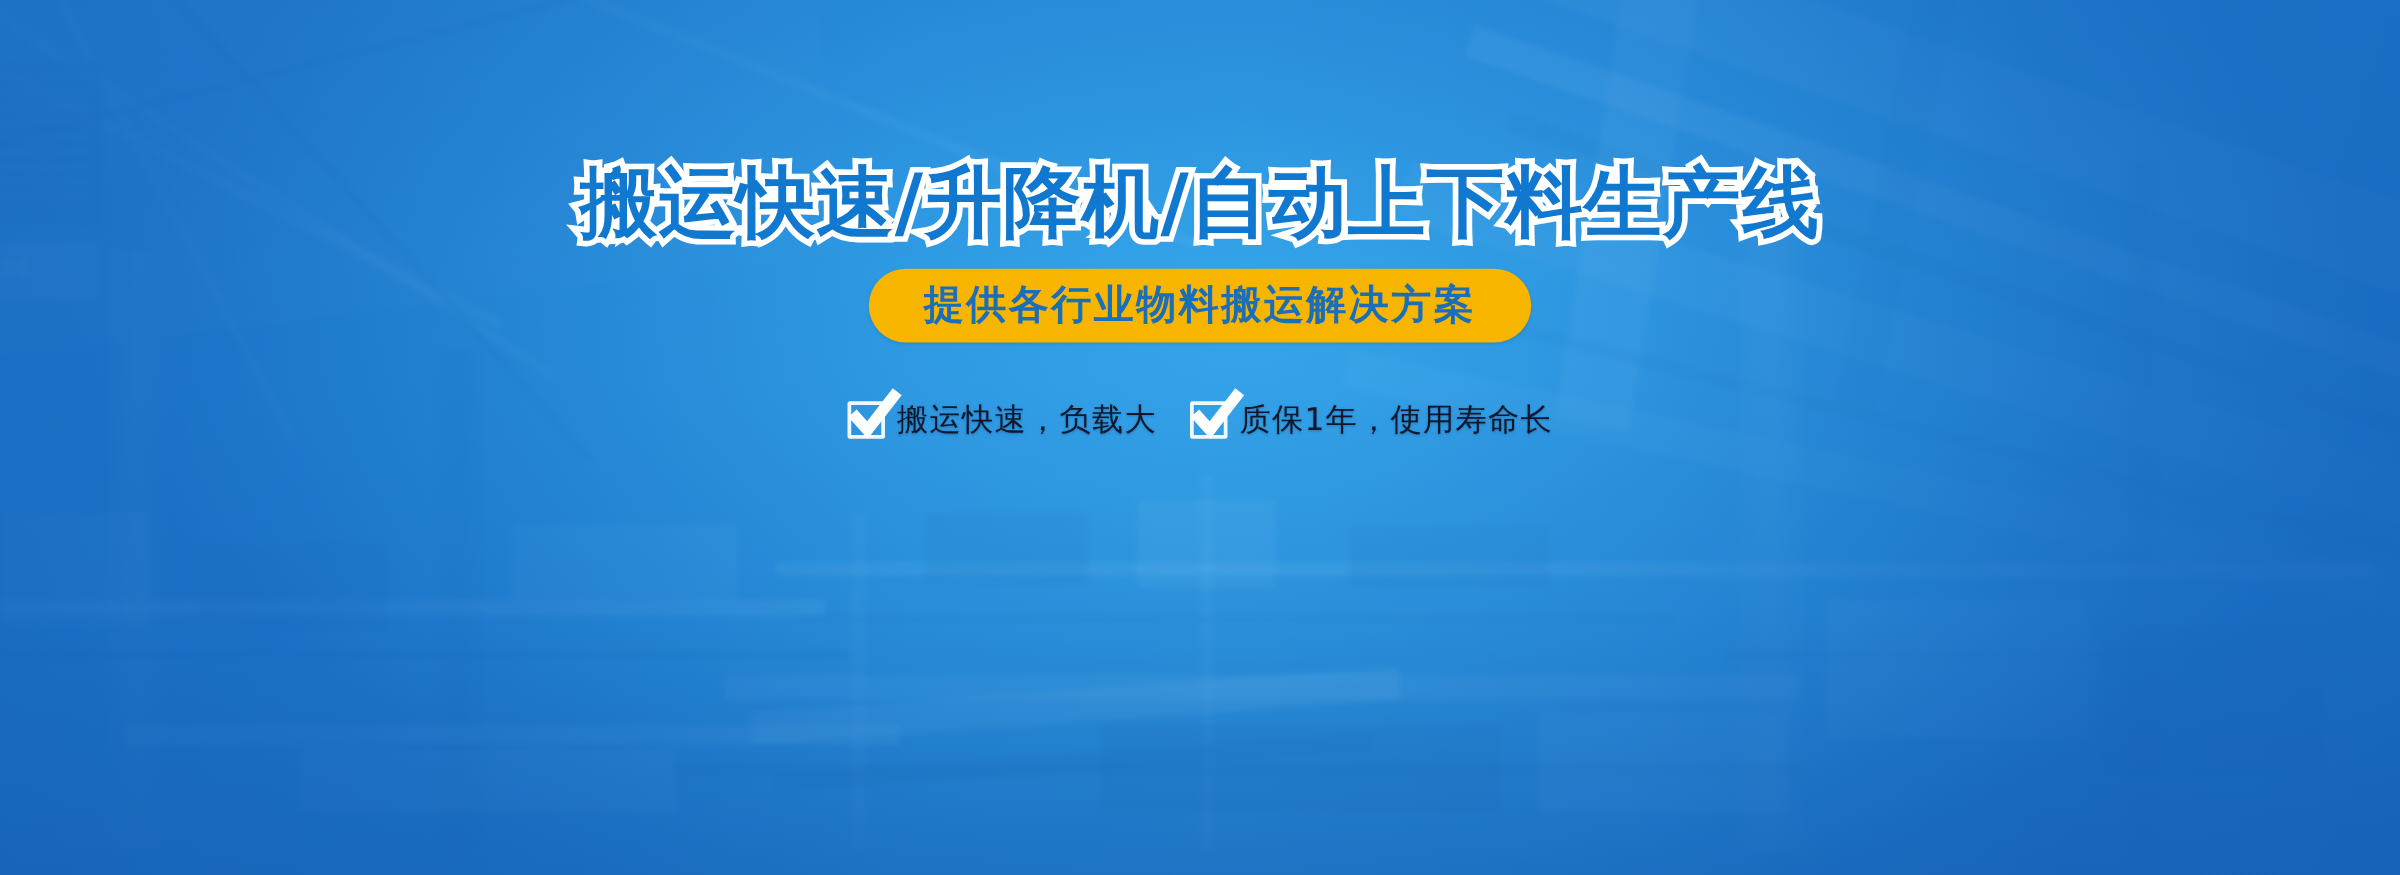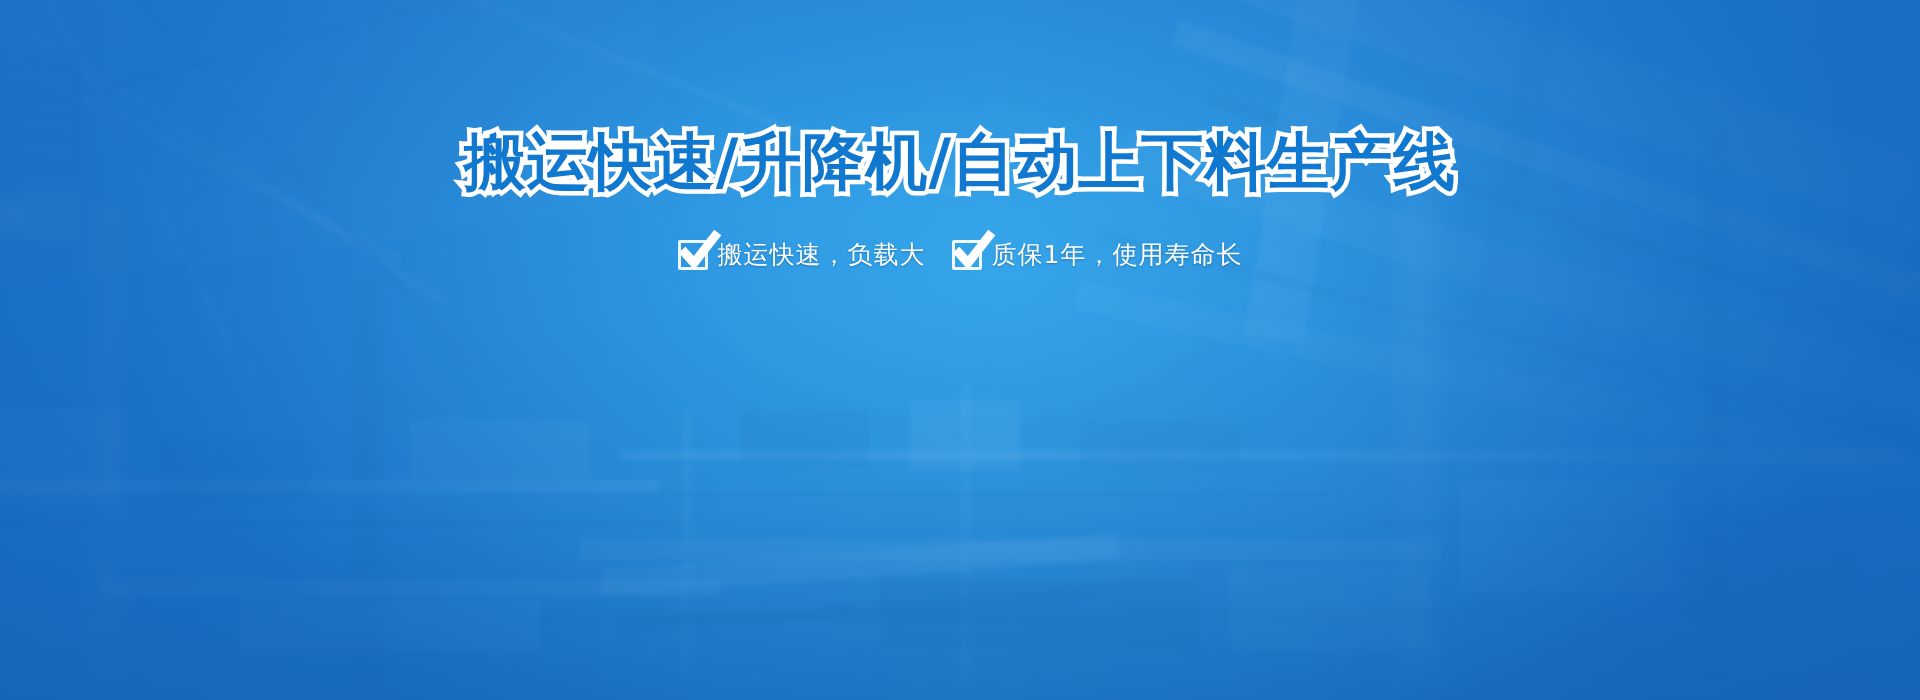--- a/index.html
+++ b/index.html
@@ -190,21 +190,21 @@
   .check .box{
     position:absolute;left:0;top:3px;width:30px;height:30px;
     border:3px solid rgba(255,255,255,0.92);
     border-radius:2px;
   }
   .check svg{position:absolute;left:-1px;top:-5px;width:42px;height:42px;overflow:visible;}
   .feature .txt{
     font-family:"DejaVu Sans","Liberation Sans",sans-serif;
     font-size:25px;
     font-weight:400;
-    color:#ffffff;
+    color:#0f172a;
     letter-spacing:1px;
     text-shadow:0 1px 2px rgba(8,50,100,0.35);
   }
 </style>
 </head>
 <body>
 
 <div class="banner">
 
   <div class="photo">
@@ -281,20 +281,21 @@
     </div>
 
     <div class="tint"></div>
     <div class="tint2"></div>
   </div>
 
   <div class="content">
 
     <div class="headline">搬运快速/升降机/自动上下料生产线</div>
 
+    <div class="pill">提供各行业物料搬运解决方案</div>
 
     <div class="features">
 
       <div class="feature">
         <span class="check">
           <span class="box"></span>
           <svg viewBox="0 0 42 42">
             <path d="M8 21 L17 31 L38 4" fill="none" stroke="#ffffff" stroke-width="9" stroke-linecap="square" stroke-linejoin="miter"></path>
           </svg>
         </span>

